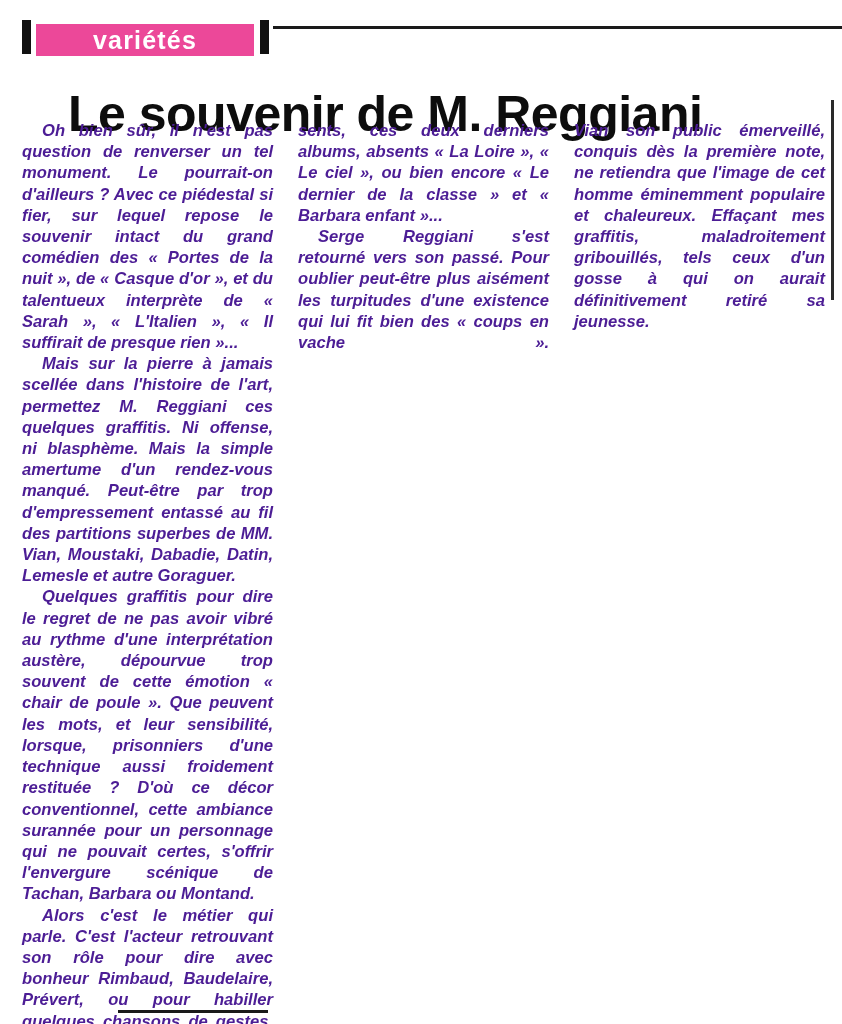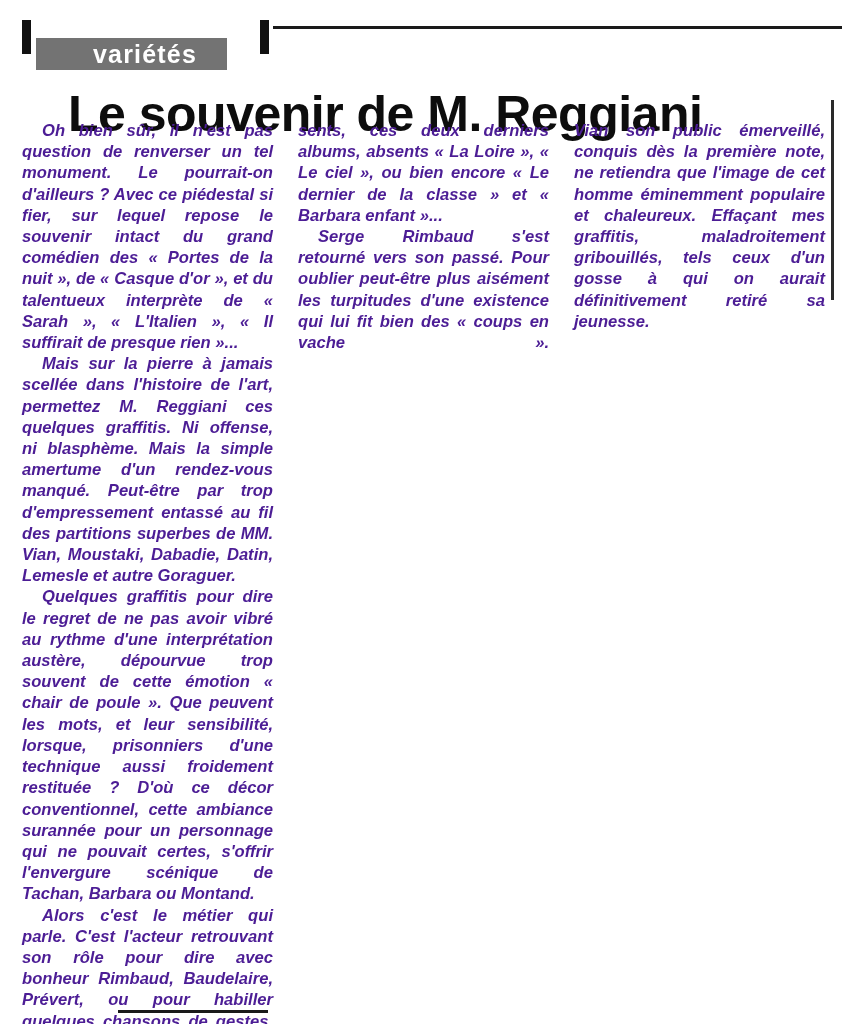--- a/index.html
+++ b/index.html
@@ -29,24 +29,24 @@
     top: 0;
     width: 9px;
     height: 34px;
     background: #111111;
   }
   .kicker-tick.left  { left: 0px; }
   .kicker-tick.right { left: 238px; }
   #kicker-box {
     position: absolute;
     left: 14px;
-    top: 18px;
-    width: 191px;
+    top: 4px;
+    width: 218px;
     height: 32px;
-    background: #737373;
+    background: #ec4899;
   }
   #kicker-label {
     position: absolute;
     left: 0;
     top: 0;
     width: 218px;
     height: 32px;
     line-height: 32px;
     text-align: center;
     color: #ffffff;
@@ -171,21 +171,21 @@
   <div class="col" id="col-1">
     <p class="indent">Oh bien sûr, il n'est pas question de renverser un tel monument. Le pourrait-on d'ailleurs ? Avec ce piédestal si fier, sur lequel repose le souvenir intact du grand comédien des « Portes de la nuit », de « Casque d'or », et du talentueux interprète de « Sarah », « L'Italien », « Il suffirait de presque rien »...</p>
     <p class="indent">Mais sur la pierre à jamais scellée dans l'histoire de l'art, permettez M. Reggiani ces quelques graffitis. Ni offense, ni blasphème. Mais la simple amertume d'un rendez-vous manqué. Peut-être par trop d'empressement entassé au fil des partitions superbes de MM. Vian, Moustaki, Dabadie, Datin, Lemesle et autre Goraguer.</p>
     <p class="indent">Quelques graffitis pour dire le regret de ne pas avoir vibré au rythme d'une interprétation austère, dépourvue trop souvent de cette émotion « chair de poule ». Que peuvent les mots, et leur sensibilité, lorsque, prisonniers d'une technique aussi froidement restituée ? D'où ce décor conventionnel, cette ambiance surannée pour un personnage qui ne pouvait certes, s'offrir l'envergure scénique de Tachan, Barbara ou Montand.</p>
     <p class="indent">Alors c'est le métier qui parle. C'est l'acteur retrouvant son rôle pour dire avec bonheur Rimbaud, Baudelaire, Prévert, ou pour habiller quelques chansons de gestes. A cet instant, Serge Reggiani n'a rien perdu de sa prestance. Il joue. Et sa voix toujours aussi généreuse estompe l'éclair d'un moment cette impression désagréable de ne pas l'avoir entendu plus tôt. D'être arrivé trop tard.</p>
 
   </div>
 
   <div class="col" id="col-2">
     <p>sents, ces deux derniers albums, absents « La Loire », « Le ciel », ou bien encore « Le dernier de la classe » et « Barbara enfant »...</p>
-    <p class="indent last-line-justify">Serge Rimbaud s'est retourné vers son passé. Pour oublier peut-être plus aisément les turpitudes d'une existence qui lui fit bien des « coups en vache ».</p>
+    <p class="indent last-line-justify">Serge Reggiani s'est retourné vers son passé. Pour oublier peut-être plus aisément les turpitudes d'une existence qui lui fit bien des « coups en vache ».</p>
   </div>
 
   <div class="col" id="col-3">
     <p>Vian son public émerveillé, conquis dès la première note, ne retiendra que l'image de cet homme éminemment populaire et chaleureux. Effaçant mes graffitis, maladroitement gribouillés, tels ceux d'un gosse à qui on aurait définitivement retiré sa jeunesse.</p>
   </div>
 
 </div>
 
 <div id="bottom-rule"></div>
 

